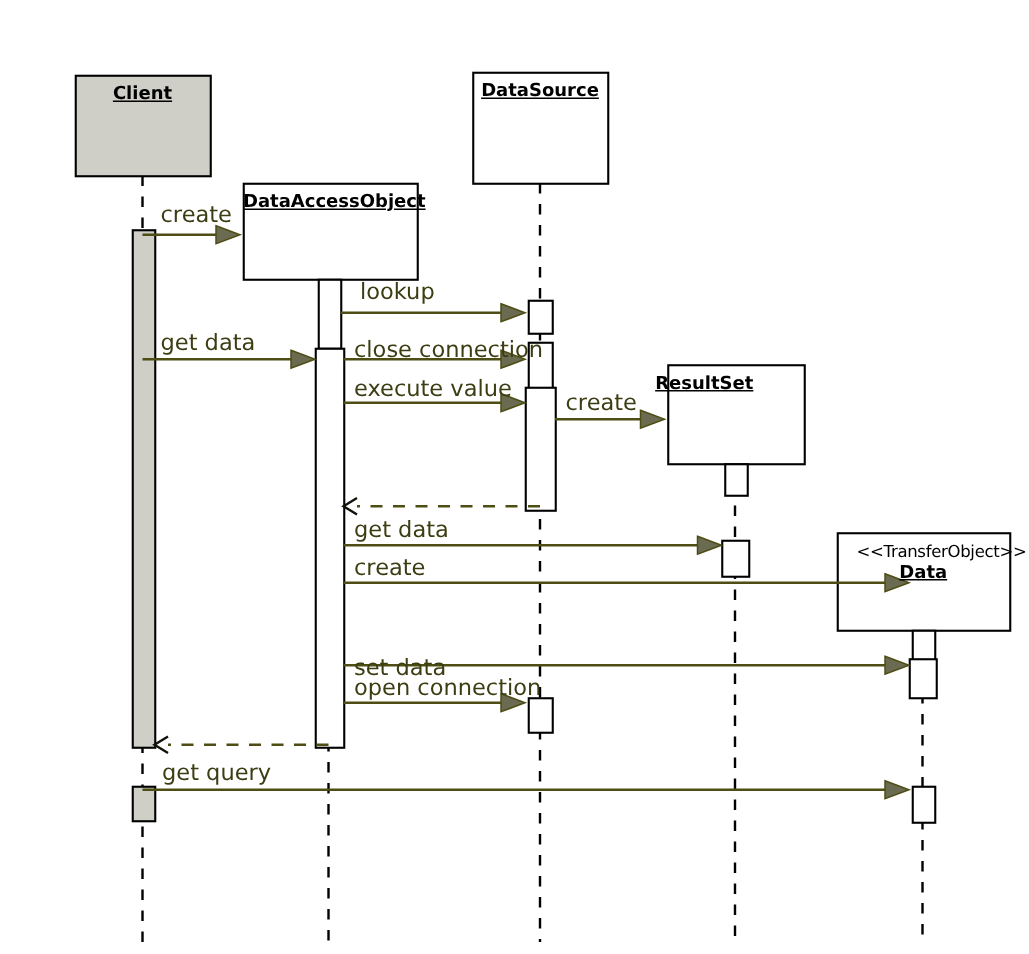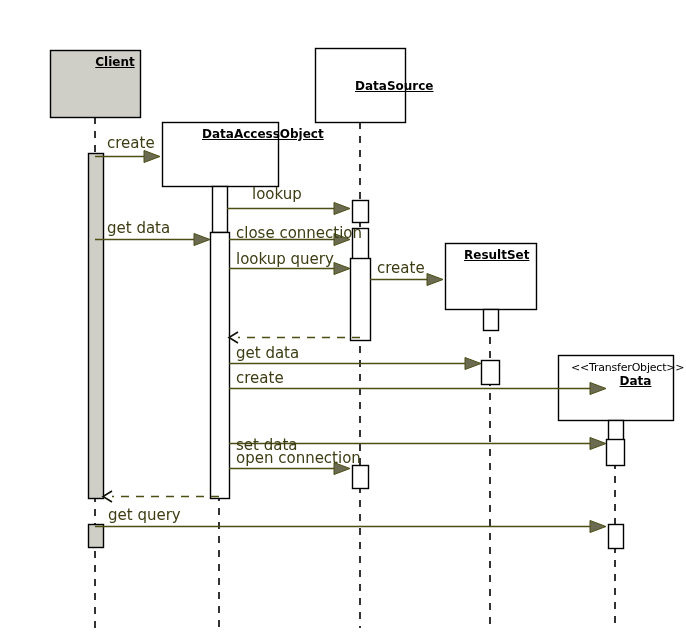--- a/index.html
+++ b/index.html
@@ -3,21 +3,21 @@
 <meta charset="utf-8">
 <style>
   html,body{margin:0;padding:0;background:#ffffff;}
   body{width:686px;height:636px;font-family:"DejaVu Sans",sans-serif;}
   #stage{position:relative;width:686px;height:636px;overflow:hidden;background:#fff;}
   #svg-layer{position:absolute;left:0;top:0;width:686px;height:636px;}
   .lbl{position:absolute;font-family:"DejaVu Sans",sans-serif;font-size:15px;color:#3d3d14;
        white-space:nowrap;line-height:12px;}
   .obj-label{position:absolute;text-align:center;font-family:"DejaVu Sans",sans-serif;
        color:#000;white-space:nowrap;}
-  .obj-name{font-size:12px;font-weight:bold;text-decoration:underline;display:block;padding-left:40px;}
+  .obj-name{font-size:12px;font-weight:bold;text-decoration:underline;display:block;}
   .obj-stereo{font-size:11px;font-weight:normal;display:block;letter-spacing:-0.2px;padding-left:13px;}
 </style>
 </head>
 <body>
 
 <div id="stage">
   <svg id="svg-layer" viewBox="0 0 686 636" xmlns="http://www.w3.org/2000/svg">
       <line x1="95" y1="117" x2="95" y2="628" stroke="#000000" stroke-width="1.6" stroke-dasharray="7 7"></line>
       <line x1="219" y1="186" x2="219" y2="628" stroke="#000000" stroke-width="1.6" stroke-dasharray="7 7"></line>
       <line x1="360" y1="122" x2="360" y2="628" stroke="#000000" stroke-width="1.6" stroke-dasharray="7 7"></line>
@@ -68,35 +68,35 @@
       <line x1="95" y1="526.5" x2="590" y2="526.5" stroke="#4d4d14" stroke-width="1.6" stroke-dasharray="none"></line>
       <polygon points="590,520.5 606,526.5 590,532.5" fill="#6b6b52" stroke="#4d4d14" stroke-width="1"></polygon>
     </svg>
   <div id="text-layer">
       <div class="obj-label" style="left: 50px; width: 90px; top: 55px;">
         <span class="obj-name">Client</span>
       </div>
       <div class="obj-label" style="left: 162px; width: 116px; top: 127px;">
         <span class="obj-name">DataAccessObject</span>
       </div>
-      <div class="obj-label" style="left: 315px; width: 90px; top: 53px; margin-top: 26px;">
+      <div class="obj-label" style="left: 315px; width: 90px; top: 53px;">
         <span class="obj-name">DataSource</span>
       </div>
       <div class="obj-label" style="left: 424px; width: 91px; top: 248px;">
         <span class="obj-name">ResultSet</span>
       </div>
       <div class="obj-label" style="left: 558px; width: 115px; top: 361px;">
         <span class="obj-stereo">&lt;&lt;TransferObject&gt;&gt;</span>
         <span class="obj-name">Data</span>
       </div>
       <div class="lbl" style="left: 107px; top: 137px;">create</div>
-      <div class="lbl" style="left: 252px; top: 188px;">lookup</div>
+      <div class="lbl" style="left: 240px; top: 188px;">lookup</div>
       <div class="lbl" style="left: 107px; top: 222px;">get data</div>
       <div class="lbl" style="left: 236px; top: 227px;">close connection</div>
-      <div class="lbl" style="left: 236px; top: 253px;">lookup query</div>
+      <div class="lbl" style="left: 236px; top: 253px;">execute value</div>
       <div class="lbl" style="left: 377px; top: 262px;">create</div>
       <div class="lbl" style="left: 236px; top: 347px;">get data</div>
       <div class="lbl" style="left: 236px; top: 372px;">create</div>
       <div class="lbl" style="left: 236px; top: 427px; margin-top: 12px;">set data</div>
       <div class="lbl" style="left: 236px; top: 452px;">open connection</div>
       <div class="lbl" style="left: 108px; top: 509px;">get query</div>
     </div>
 </div>
 
 </body></html>

